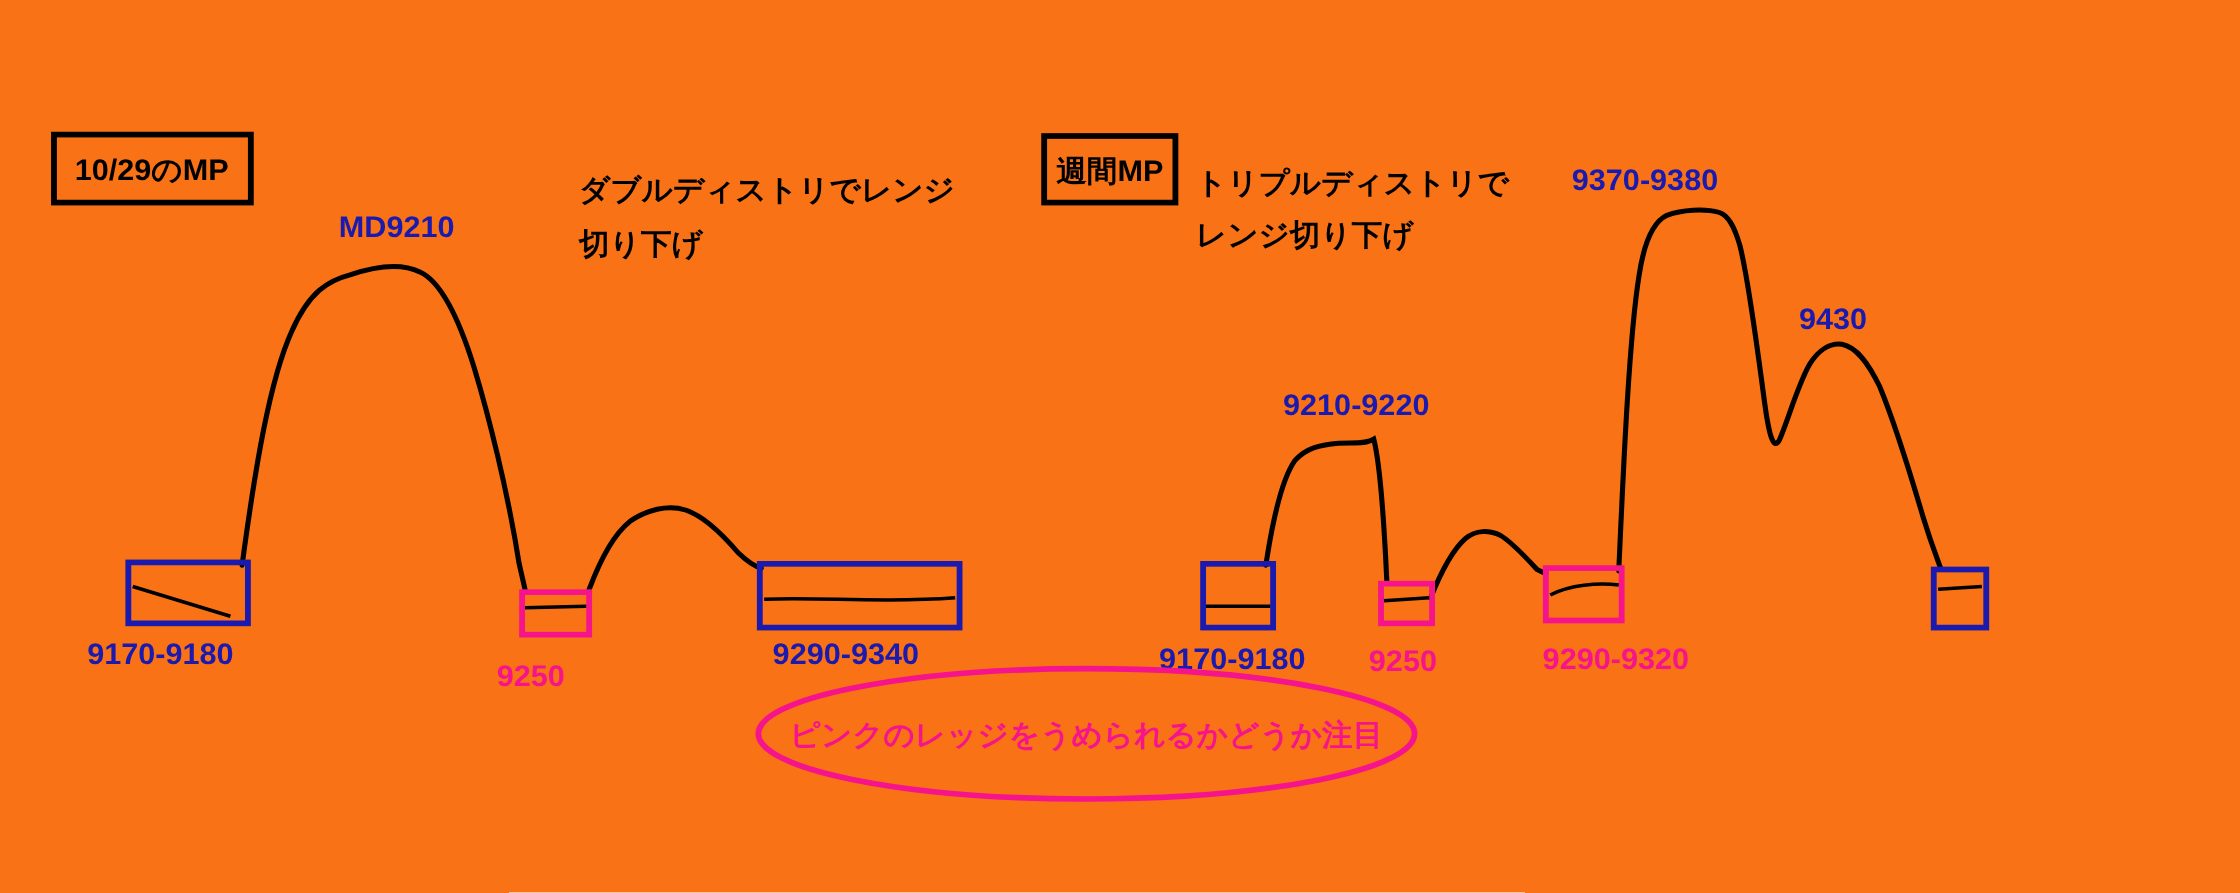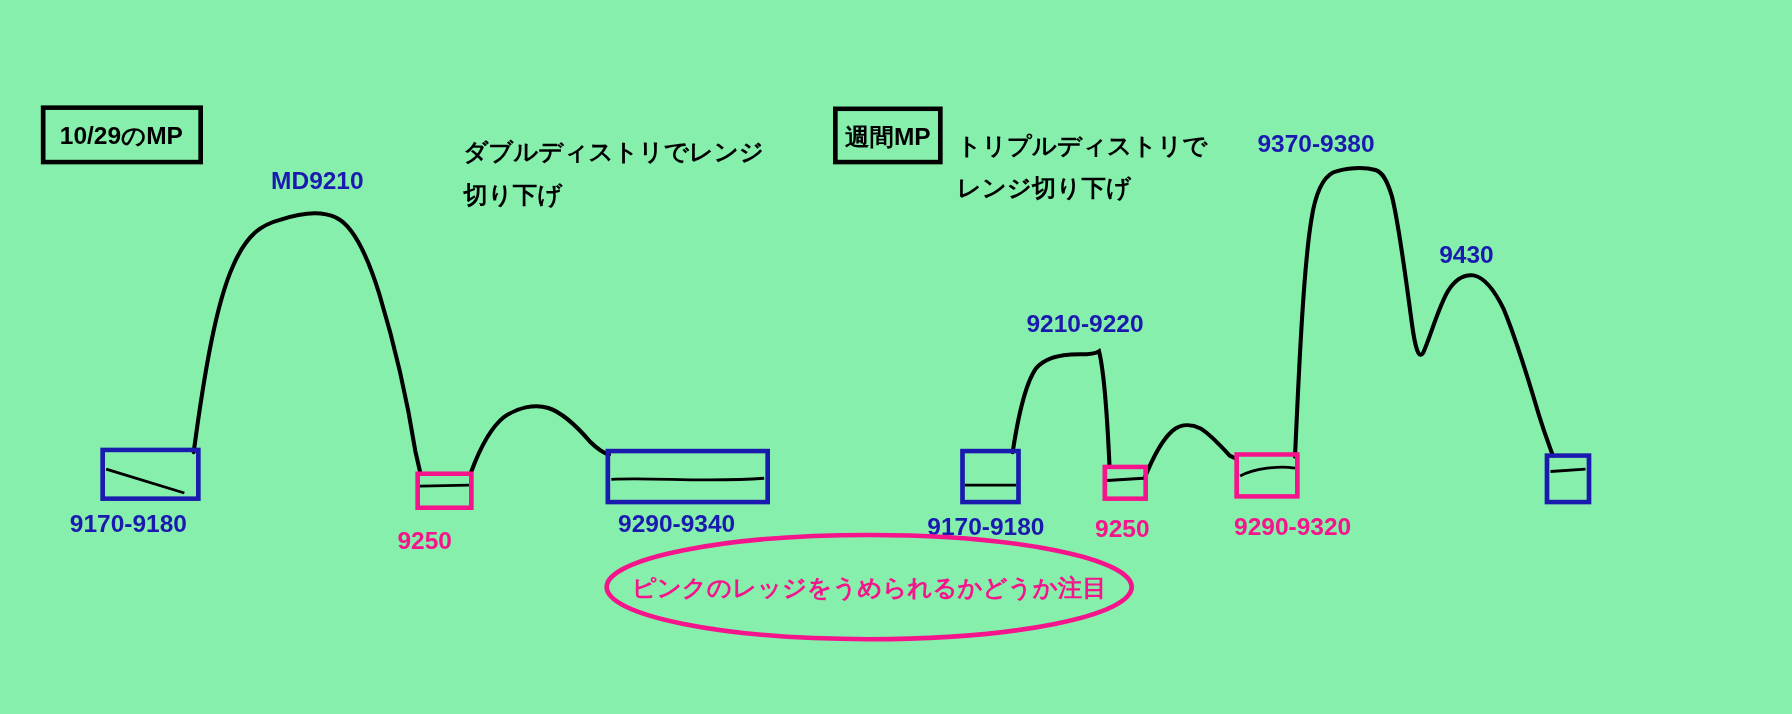--- a/index.html
+++ b/index.html
@@ -4,21 +4,21 @@
 <style>
   html, body {
     margin: 0;
     padding: 0;
     background: #ffffff;
   }
   .canvas {
     position: relative;
     width: 1792px;
     height: 714px;
-    background: #86efac;
+    background: #f97316;
     overflow: hidden;
     font-family: "Liberation Sans", sans-serif;
   }
   svg text {
     font-family: "Liberation Sans", sans-serif;
     font-weight: bold;
   }
   .t-black { fill: #000000; }
   .t-blue  { fill: #1a1aaf; }
   .t-pink  { fill: #f5148c; }

